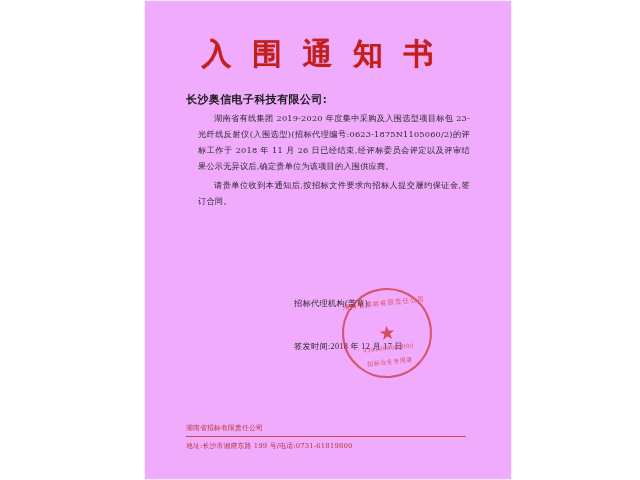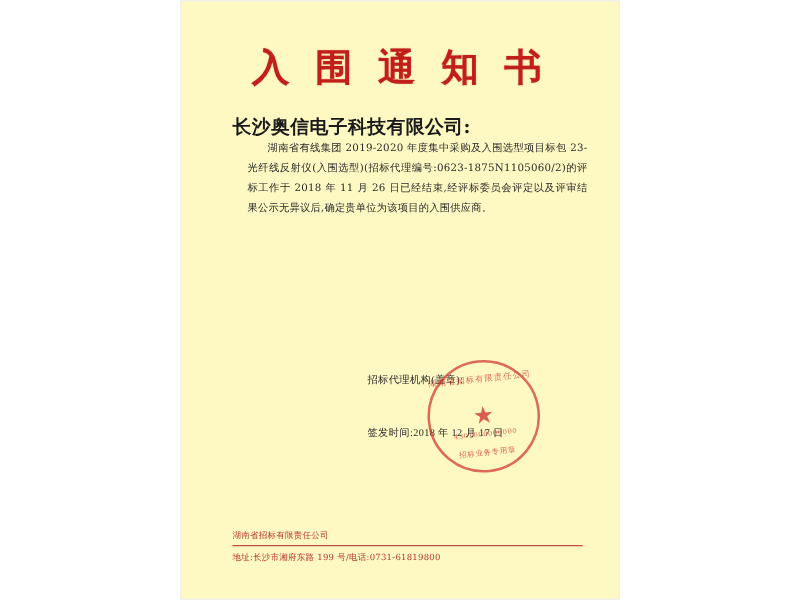--- a/index.html
+++ b/index.html
@@ -29,23 +29,24 @@
   }
   .band.left { left: 0; }
   .band.right { right: 0; }
 
   .page {
     position: absolute;
     left: 144px;
     top: 0;
     width: 352px;
     height: 480px;
-    background: #fef9c3;
+    background: #f0abfc;
     box-shadow: 0 0 0 1px #efefed inset;
     overflow: hidden;
+    padding-left: 16px;
   }
 
   .doc-title {
     position: absolute;
     left: 0;
     top: 34px;
     width: 352px;
     text-align: center;
     font-family: "DejaVu Serif", serif;
     font-weight: bold;
@@ -54,21 +55,21 @@
     color: #c1201a;
     text-shadow: 0 0 1px rgba(193,32,26,0.5);
     white-space: nowrap;
   }
 
   .addressee {
     position: absolute;
     left: 42px;
     top: 92px;
     font-family: "DejaVu Serif", serif;
-    font-size: 15px;
+    font-size: 11px;
     font-weight: bold;
     color: #1b1b1b;
     letter-spacing: 0.4px;
   }
 
   .body-text {
     position: absolute;
     left: 42px;
     top: 110px;
     width: 272px;
@@ -189,20 +190,21 @@
   <div class="band right"></div>
 
   <div class="page">
 
     <div class="doc-title">入 围 通 知 书</div>
 
     <div class="addressee">长沙奥信电子科技有限公司:</div>
 
     <div class="body-text">
       <p class="indent">湖南省有线集团 2019-2020 年度集中采购及入围选型项目标包 23-光纤线反射仪(入围选型)(招标代理编号:0623-1875N1105060/2)的评标工作于 2018 年 11 月 26 日已经结束,经评标委员会评定以及评审结果公示无异议后,确定贵单位为该项目的入围供应商。</p>
+      <p class="indent">请贵单位收到本通知后,按招标文件要求向招标人提交履约保证金,签订合同。</p>
     </div>
 
     <div class="sign-block">
       <div class="line">招标代理机构(盖章):</div>
       <div class="line date">签发时间:2018 年 12 月 17 日</div>
     </div>
 
     <div class="seal">
       <div class="arc-top">湖南省招标有限责任公司</div>
       <div class="star">★</div>

